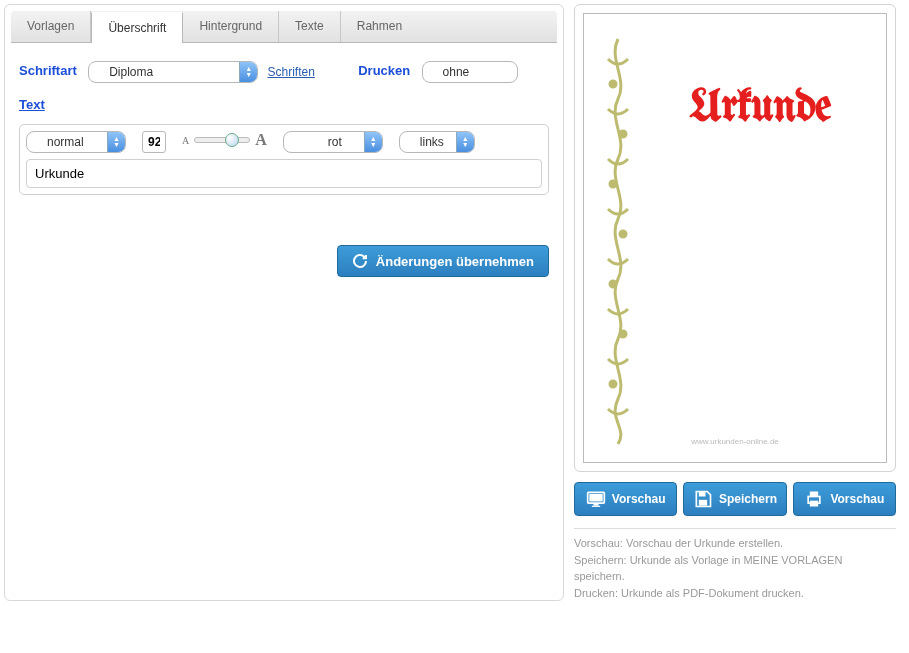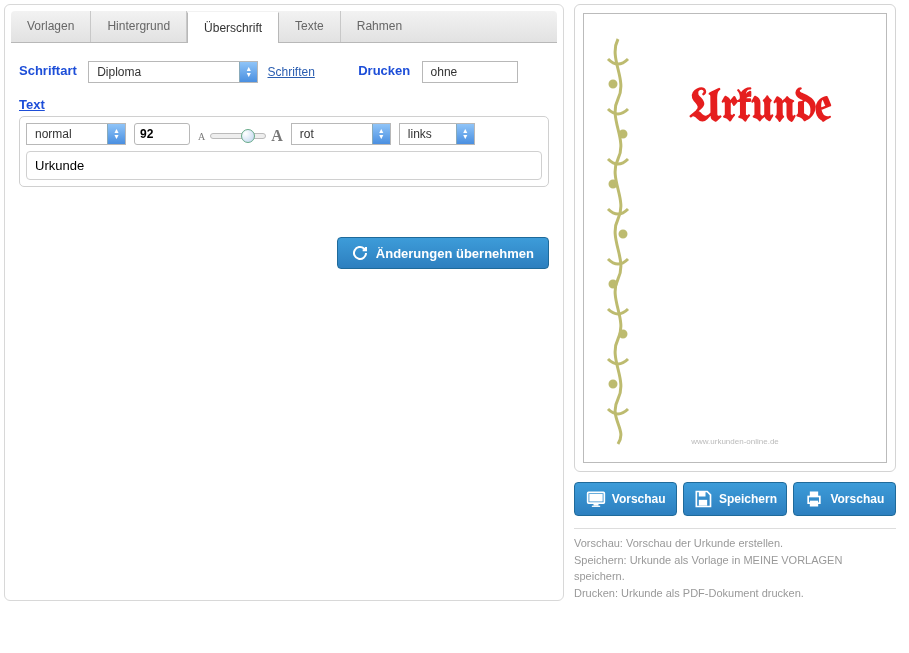--- a/index.html
+++ b/index.html
@@ -11,31 +11,31 @@
 .tabs { display: flex; background: linear-gradient(#f2f2f2,#e2e2e2); border-bottom: 1px solid #b8b8b8; border-radius: 4px 4px 0 0; }
 .tab { padding: 8px 16px; color: #666; cursor: pointer; border-right: 1px solid #c8c8c8; font-size: 12px; }
 .tab:last-child { border-right: none; }
 .tab.active { background: #fff; color: #333; border-top: 1px solid #fff; position: relative; top: 1px; border-right: 1px solid #b8b8b8; border-left: 1px solid #b8b8b8; }
 .tab:first-child.active { border-left: none; }
 
 .content { padding: 18px 8px 8px 8px; }
 .row { margin-bottom: 14px; }
 .label { font-weight: bold; font-size: 13px; color: #1d4ed8; margin-right: 8px; display: inline-block; }
 
-.aqua-sel { display: inline-flex; align-items: stretch; border: 1px solid #b8b8b8; border-radius: 0; background: #fff; height: 22px; font-size: 12px; vertical-align: middle; overflow: hidden; }
+.aqua-sel { display: inline-flex; align-items: stretch; border: 1px solid #b8b8b8; border-radius: 8px; background: #fff; height: 22px; font-size: 12px; vertical-align: middle; overflow: hidden; padding-left: 12px; }
 .aqua-sel .val { padding: 3px 8px; color: #333; }
 .aqua-sel .caps { width: 18px; background: linear-gradient(#8fc4f8,#4a8fe0); display: flex; flex-direction: column; align-items: center; justify-content: center; border-left: 1px solid #8ab; }
 .aqua-sel .caps:before { content: "▴"; color: #fff; font-size: 8px; line-height: 6px; }
 .aqua-sel .caps:after { content: "▾"; color: #fff; font-size: 8px; line-height: 6px; }
 
 .link { color: #2a5db0; text-decoration: underline; cursor: pointer; margin-left: 6px; vertical-align: middle; }
 
 .text-box { border: 1px solid #d0d0d0; border-radius: 5px; padding: 6px; }
-.toolbar { display: flex; align-items: flex-end; gap: 8px; margin-bottom: 6px; }
-.num-in { width: 56px; border: 1px solid #b8b8b8; border-radius: 3px; padding: 3px 5px; font-weight: bold; font-size: 12px; text-align: left; height: 22px; }
+.toolbar { display: flex; align-items: flex-start; gap: 16px; margin-bottom: 6px; }
+.num-in { width: 24px; border: 1px solid #b8b8b8; border-radius: 3px; padding: 3px 5px; font-weight: bold; font-size: 12px; text-align: left; height: 22px; }
 .slider-wrap { display: inline-flex; align-items: center; gap: 5px; }
 .slider-a { font-family: serif; font-size: 10px; color: #777; }
 .slider-a.big { font-size: 16px; font-weight: bold; }
 .slider { width: 56px; height: 6px; border: 1px solid #bbb; border-radius: 3px; background: #eee; position: relative; }
 .slider .knob { position: absolute; left: 55%; top: -5px; width: 14px; height: 14px; background: radial-gradient(circle at 30% 30%, #fff, #bcd4ee); border: 1px solid #6a8; border-radius: 50%; }
 .text-input { width: 100%; border: 1px solid #d0d0d0; border-radius: 4px; padding: 6px 8px; font-size: 13px; font-family: Verdana, Arial, sans-serif; }
 
 .apply-row { text-align: right; margin-top: 14px; }
 .btn { display: inline-flex; align-items: center; gap: 8px; background: linear-gradient(#3d9cd9,#2d7fbf); color: #fff; border: 1px solid #1f6a9a; border-radius: 4px; padding: 7px 14px; font-size: 13px; cursor: pointer; font-weight: bold; margin-top: 36px; }
 .btn .icon { width: 16px; height: 16px; display: inline-block; }
@@ -52,22 +52,22 @@
 hr { border: none; border-top: 1px solid #ddd; margin: 12px 0 6px 0; }
 .help { font-size: 11px; color: #999; line-height: 1.5; }
 </style>
 </head>
 <body>
 
 <div class="app">
   <div class="left-panel">
     <div class="tabs">
       <div class="tab">Vorlagen</div>
+      <div class="tab active">Überschrift</div>
       <div class="tab">Hintergrund</div>
-      <div class="tab active">Überschrift</div>
       <div class="tab">Texte</div>
       <div class="tab">Rahmen</div>
     </div>
 
     <div class="content">
       <div class="row">
         <span class="label">Schriftart</span>
         <span class="aqua-sel" style="width:170px;">
           <span class="val" style="flex:1;">Diploma</span>
             <span class="caps"></span>
@@ -75,37 +75,37 @@
         <a class="link">Schriften</a>
 
         <span class="label" style="margin-left:40px;">Drucken</span>
         <span class="aqua-sel" style="width:96px;flex-direction:column;">
           <span class="val" style="flex:1;">ohne</span>
             <span class="caps"></span>
         </span>
       </div>
 
       <div class="row">
-        <div class="label" style="display:block; margin-bottom:4px;text-decoration:underline;">Text</div>
+        <div class="label" style="display:block; margin-bottom:12px;text-decoration:underline;">Text</div>
         <div class="text-box">
           <div class="toolbar">
             <span class="aqua-sel" style="width:100px;">
               <span class="val" style="flex:1;">normal</span>
                 <span class="caps"></span>
             </span>
             <input class="num-in" value="92" style="">
             <span class="slider-wrap">
               <span class="slider-a">A</span>
               <span class="slider">
                   <span class="knob"></span>
                 </span>
               <span class="slider-a big">A</span>
             </span>
             <span class="aqua-sel" style="width:100px;">
-              <span class="val" style="flex:1;">rot</span>
+              <span class="val" style="flex:1;margin-left:24px;">rot</span>
                 <span class="caps"></span>
             </span>
             <span class="aqua-sel" style="width:76px;">
               <span class="val" style="flex:1;">links</span>
                 <span class="caps"></span>
             </span>
           </div>
           <input class="text-input" value="Urkunde" style="">
         </div>
       </div>

